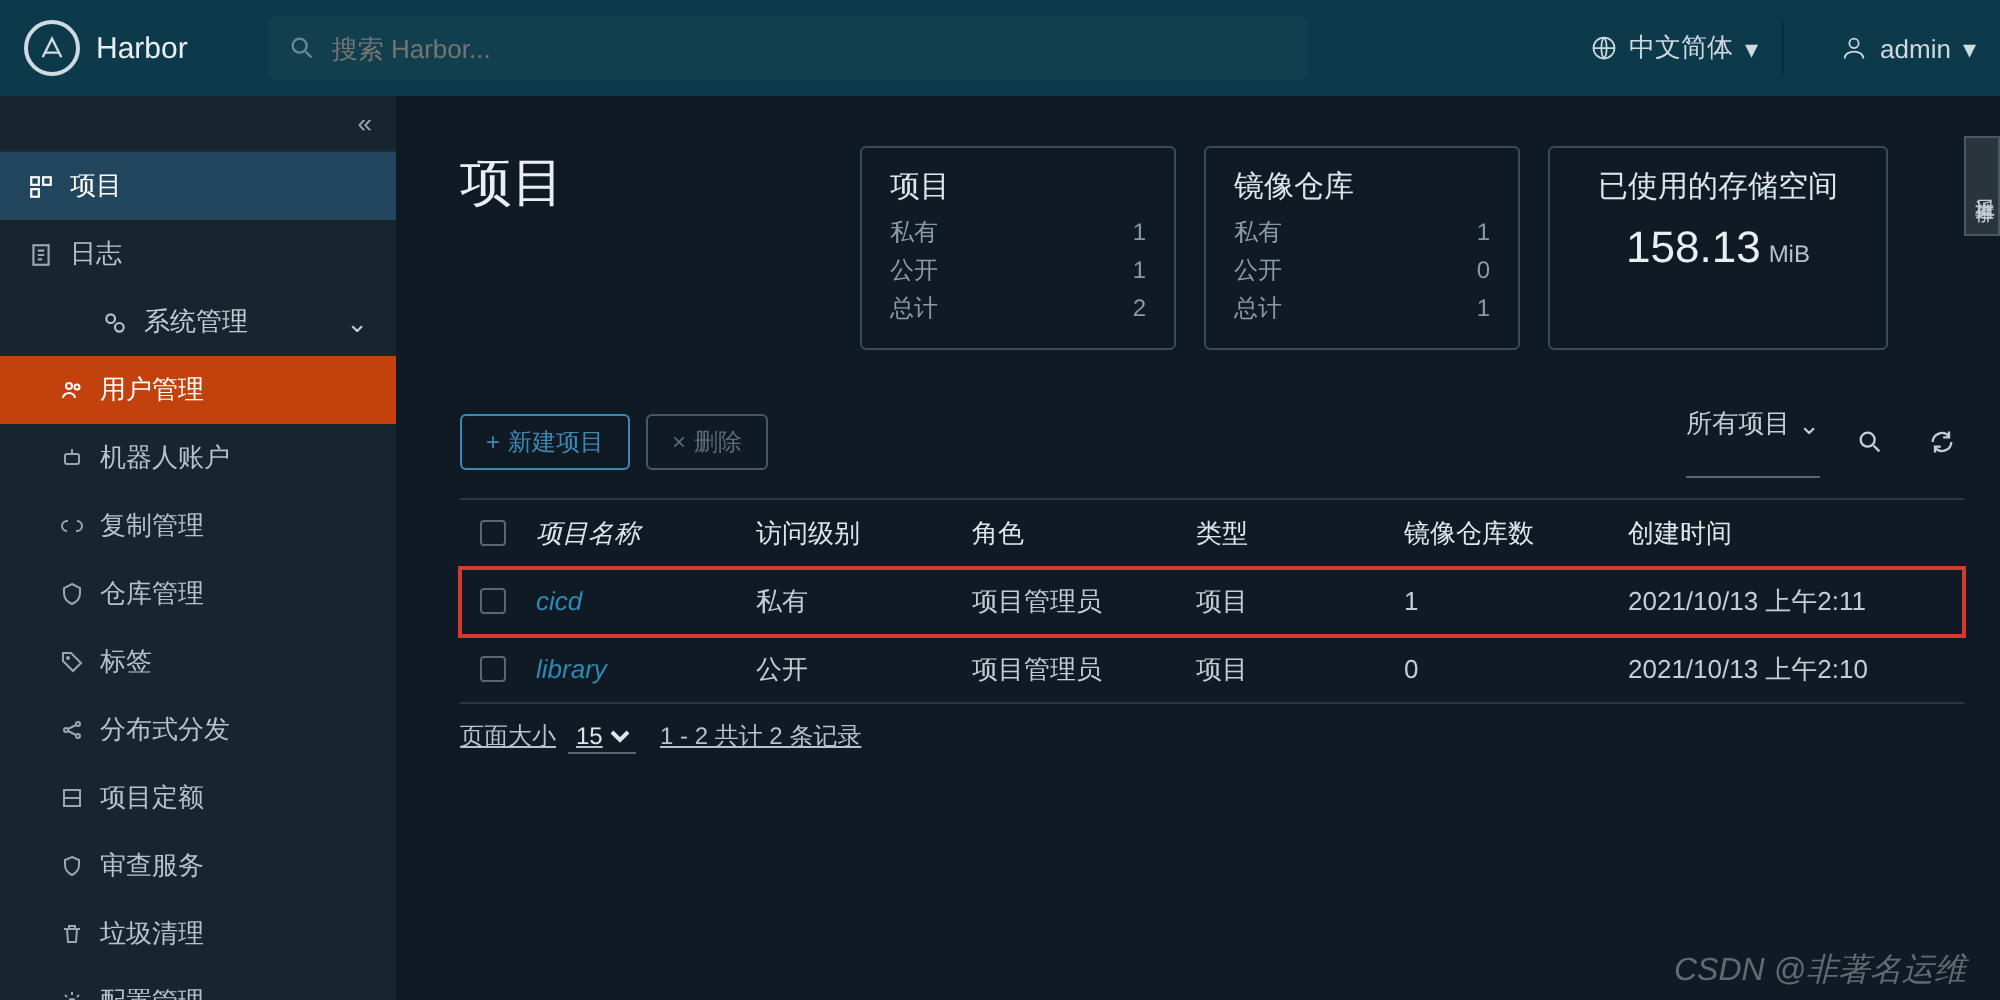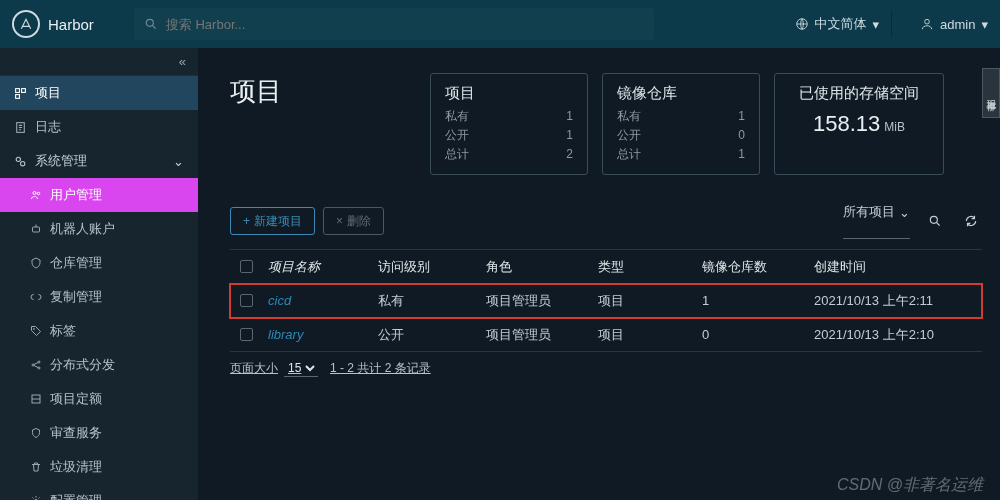--- a/index.html
+++ b/index.html
@@ -22,23 +22,23 @@
   .hdr-sep { width:1px; height:26px; background:#0b2b37; margin:0 12px; }
   .iconbox { display:inline-flex; align-items:center; justify-content:center; }
 
   
   .shell { display:flex; height:452px; }
   .side { width:198px; background:#17252f; position:relative; }
   .collapse-row { height:28px; display:flex; align-items:center; justify-content:flex-end; padding-right:12px; color:#9aa7b0; border-bottom:1px solid #1e2f3a; }
   .nav-item { display:flex; align-items:center; gap:8px; padding:8px 14px; color:#b7c2cb; cursor:pointer; font-size:13px; }
   .nav-item.active { background:#21465d; color:#fff; }
   .nav-sub .nav-item { padding-left:30px; }
-  .nav-group-hdr { display:flex; align-items:center; gap:8px; padding:8px 14px; justify-content:space-between; cursor:pointer; }
+  .nav-group-hdr { display:flex; align-items:center; gap:8px; padding:8px 14px; justify-content:space-between; cursor:pointer;margin-left:37px; }
   .nav-group-hdr .left { display:flex; align-items:center; gap:8px; }
-  .sub-active { background:#d946ef; color:#fff; }
+  .sub-active { background:#c2410c; color:#fff; }
 
   .main { flex:1; padding:26px 18px 0 32px; position:relative; }
   h1.page-title { font-size:26px; font-weight:400; color:#e9eef2; margin-bottom:6px; }
 
   .stats-row { display:flex; gap:14px; margin-left:200px; margin-top:-42px; }
   .stat-card { border:1px solid #3a4b5a; border-radius:3px; padding:10px 14px; min-width:158px; }
   .stat-title { font-size:15px; color:#dfe6ea; margin-bottom:4px; }
   .stat-kv { display:flex; justify-content:space-between; font-size:12px; color:#8d99a4; line-height:19px; }
   .storage-card { padding:10px 18px; min-width:170px; text-align:center; }
   .storage-val { font-size:22px; color:#e9eef2; margin-top:8px; }
@@ -170,32 +170,32 @@
             <svg width="12" height="12" viewBox="0 0 24 24" fill="none" stroke="#9aa7b0" stroke-width="2">
               <rect x="5" y="8" width="14" height="10" rx="2"></rect>
               <path d="M12 3v5M8 13h0M16 13h0"></path>
             </svg>
           </span>
         <span>机器人账户</span>
       </div>
       <div class="nav-item">
         <span class="iconbox">
             <svg width="12" height="12" viewBox="0 0 24 24" fill="none" stroke="#9aa7b0" stroke-width="2">
+              <path d="M7 17a5 5 0 0 1 0-10h1M17 7a5 5 0 0 1 0 10h-1"></path>
+            </svg>
+          </span>
+        <span>复制管理</span>
+      </div>
+      <div class="nav-item">
+        <span class="iconbox">
+            <svg width="12" height="12" viewBox="0 0 24 24" fill="none" stroke="#9aa7b0" stroke-width="2">
               <path d="M12 2l8 4v5c0 5-3 9-8 11-5-2-8-6-8-11V6l8-4z"></path>
             </svg>
           </span>
         <span>仓库管理</span>
-      </div>
-      <div class="nav-item">
-        <span class="iconbox">
-            <svg width="12" height="12" viewBox="0 0 24 24" fill="none" stroke="#9aa7b0" stroke-width="2">
-              <path d="M7 17a5 5 0 0 1 0-10h1M17 7a5 5 0 0 1 0 10h-1"></path>
-            </svg>
-          </span>
-        <span>复制管理</span>
       </div>
       <div class="nav-item">
         <span class="iconbox">
             <svg width="12" height="12" viewBox="0 0 24 24" fill="none" stroke="#9aa7b0" stroke-width="2">
               <path d="M3 3h8l10 10-8 8L3 11V3z"></path>
               <circle cx="8" cy="8" r="1"></circle>
             </svg>
           </span>
         <span>标签</span>
       </div>

